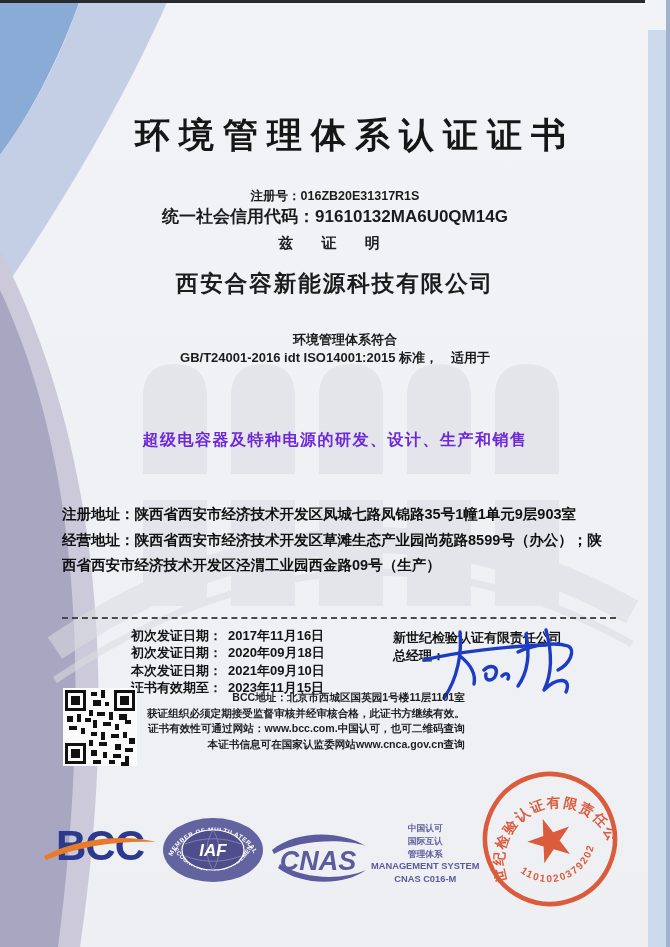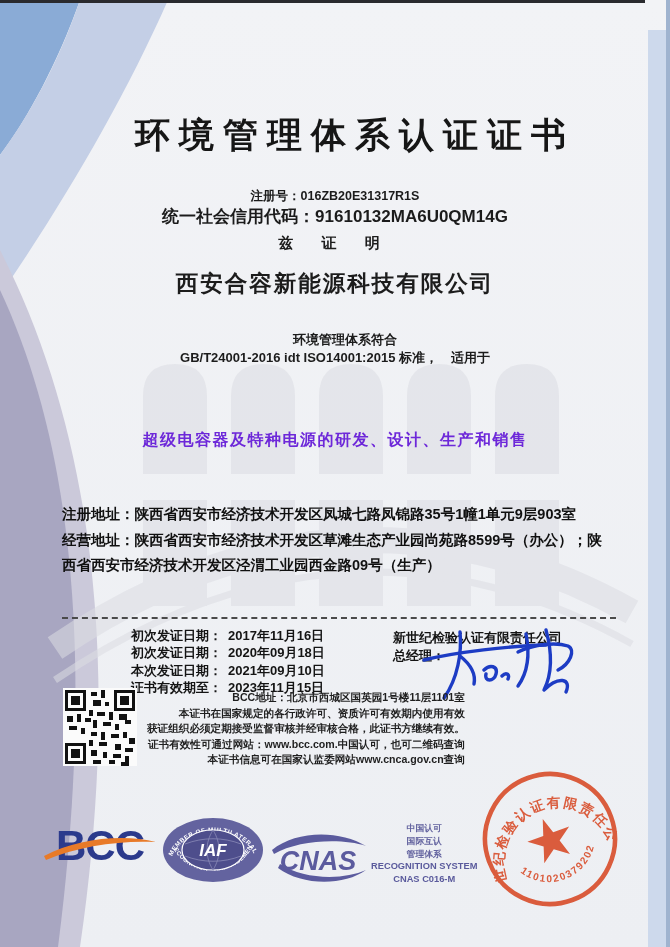--- a/index.html
+++ b/index.html
@@ -195,21 +195,20 @@
         <rect x="50" y="66" width="8" height="4"></rect>
         <rect x="62" y="68" width="4" height="6"></rect>
       <rect x="30" y="72" width="8" height="4"></rect>
         <rect x="46" y="72" width="6" height="4"></rect>
         <rect x="58" y="74" width="8" height="4"></rect>
     </g>
   </svg>
 
   <div class="abs footnotes">
     <div>BCC地址：北京市西城区国英园1号楼11层1101室</div>
-    <div>本证书在国家规定的各行政许可、资质许可有效期内使用有效</div>
     <div>获证组织必须定期接受监督审核并经审核合格，此证书方继续有效。</div>
     <div>证书有效性可通过网站：www.bcc.com.中国认可，也可二维码查询</div>
     <div>本证书信息可在国家认监委网站www.cnca.gov.cn查询</div>
   </div>
 
   <div class="abs bcc-logo">
     <div class="bcc-txt">BCC</div>
     <svg width="112" height="52" viewBox="0 0 112 52" style="position:absolute;top:0;left:0;">
       <path d="M0,34 C34,16 80,12 112,20 C78,18 34,24 2,38 Z" fill="#e87a28"></path>
     </svg>
@@ -235,21 +234,21 @@
   <svg class="abs cnas" width="104" height="62" viewBox="0 0 104 62">
     <path d="M6,22 C30,2 74,2 100,18 C76,10 32,12 8,26 Z" fill="#5b5b9e"></path>
     <path d="M12,40 C36,58 78,58 100,42 C78,52 38,52 14,36 Z" fill="#5b5b9e"></path>
     <text x="52" y="42" text-anchor="middle" font-size="27" font-weight="bold" font-style="italic" letter-spacing="0" fill="#5b5b9e" font-family="Liberation Sans, sans-serif">CNAS</text>
   </svg>
 
   <div class="abs cnas-text">
     <div>中国认可</div>
     <div>国际互认</div>
     <div>管理体系</div>
-    <div class="en">RECOGNITION SYSTEM</div>
+    <div class="en">MANAGEMENT SYSTEM</div>
     <div class="en">CNAS C016-M</div>
   </div>
 
   <svg class="abs seal" width="142" height="142" viewBox="0 0 140 140">
     <defs>
       <path id="sealTextArc" d="M 16,94 A 54,54 0 1 1 124,94"></path>
       <path id="sealNumArc" d="M 28,85 A 46,46 0 0 0 112,85"></path>
     </defs>
     <circle cx="70" cy="70" r="64" fill="none" stroke="#d9502e" stroke-width="4.5"></circle>
     <text font-size="13.5" font-weight="bold" fill="#d9502e" letter-spacing="2" font-family="Liberation Sans, sans-serif">

